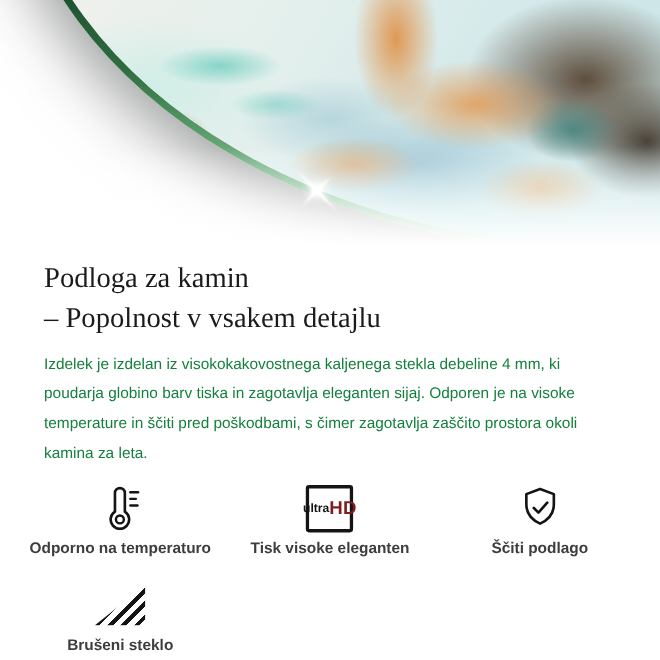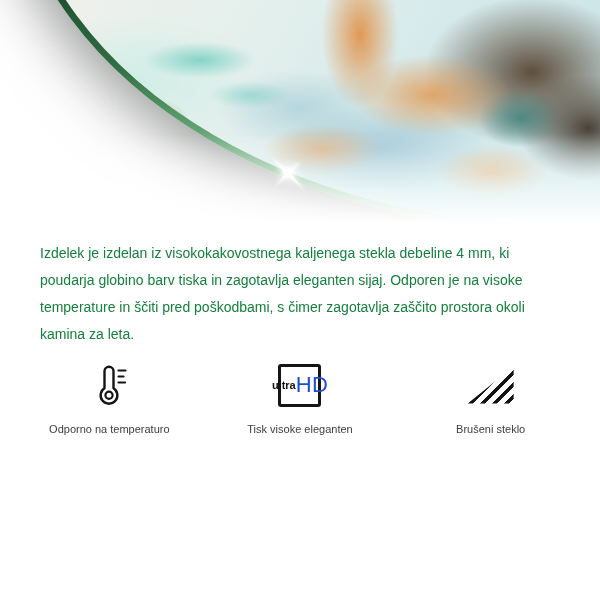--- a/index.html
+++ b/index.html
@@ -76,30 +76,30 @@
     font-size: 14px; line-height: 27px; color: #15803d;
   }
 
   
   .features {
     margin-top: 13px; padding: 0 14px;
     display: grid; grid-template-columns: repeat(3, 1fr); row-gap: 20px;
   }
   .feature { display: flex; flex-direction: column; align-items: center; }
   .icon-box { height: 48px; display: flex; align-items: center; justify-content: center; }
-  .feature-label { margin-top: 14px; font-size: 11px; color: #3d3d3d; white-space: nowrap; }
+  .feature-label { margin-top: 4px; font-size: 14px; color: #3d3d3d; white-space: nowrap; font-weight: bold; }
 
   .icon-svg { display: block; }
 
   .uhd-box {
     width: 43px; height: 43px; border: 3px solid #141414; border-radius: 3px;
     display: flex; flex-direction: row; align-items: center; justify-content: center;
   }
   .uhd-top { font-size: 11px; font-weight: 700; line-height: 11px; color: #141414; }
-  .uhd-bottom { font-size: 22px; font-weight: 400; line-height: 16px; letter-spacing: 0.3px; color: #1d4ed8; }
+  .uhd-bottom { font-size: 17px; font-weight: 700; line-height: 16px; letter-spacing: 0.3px; color: #7f1d1d; }
 
   .stripes-triangle {
     width: 46px; height: 37px;
     background: repeating-linear-gradient(135deg, #141414 0 3.5px, transparent 3.5px 8.5px);
     clip-path: polygon(0% 100%, 100% 0%, 100% 100%);
   }
 </style>
 </head>
 <body>
 
@@ -107,20 +107,24 @@
 
   <header class="hero">
     <div class="glass-shadow"></div>
     <div class="glass-edge"></div>
     <div class="glass-art"></div>
     <div class="hero-fade"></div>
     <div class="sparkle"></div>
   </header>
 
   <main class="content">
+    <h1>
+      <span>Podloga za kamin</span><br>
+      <span>– Popolnost v vsakem detajlu</span>
+    </h1>
 
     <p class="desc">Izdelek je izdelan iz visokokakovostnega kaljenega stekla debeline 4 mm, ki poudarja globino barv tiska in zagotavlja eleganten sijaj. Odporen je na visoke temperature in ščiti pred poškodbami, s čimer zagotavlja zaščito prostora okoli kamina za leta.</p>
   </main>
 
   <section class="features">
 
     <div class="feature">
       <div class="icon-box">
         <svg class="icon-svg" width="48" height="48" viewBox="0 0 48 48" fill="none" stroke="#141414" stroke-width="2.4" stroke-linecap="round">
           <path d="M19.5 27.2 V10.2 a4.5 4.5 0 0 1 9 0 v17 a8.4 8.4 0 1 1 -9 0 Z" stroke-linejoin="round"></path>
@@ -136,20 +140,29 @@
     <div class="feature">
       <div class="icon-box">
         <div class="uhd-box">
           <span class="uhd-top">ultra</span>
           <span class="uhd-bottom">HD</span>
         </div>
       </div>
       <div class="feature-label">Tisk visoke eleganten</div>
     </div>
 
+    <div class="feature">
+      <div class="icon-box">
+        <svg class="icon-svg" width="48" height="48" viewBox="0 0 48 48" fill="none" stroke="#141414" stroke-width="2.4" stroke-linecap="round" stroke-linejoin="round">
+          <path d="M24 6.5 l12.5 4.7 v9.3 c0 8.6 -5.3 14.3 -12.5 17.5 c-7.2 -3.2 -12.5 -8.9 -12.5 -17.5 v-9.3 Z"></path>
+          <path d="M18.3 23.8 l4.2 4.2 l8 -9"></path>
+        </svg>
+      </div>
+      <div class="feature-label">Ščiti podlago</div>
+    </div>
 
 
     <div class="feature">
       <div class="icon-box">
         <div class="stripes-triangle"></div>
       </div>
       <div class="feature-label">Brušeni steklo</div>
     </div>
 
 

